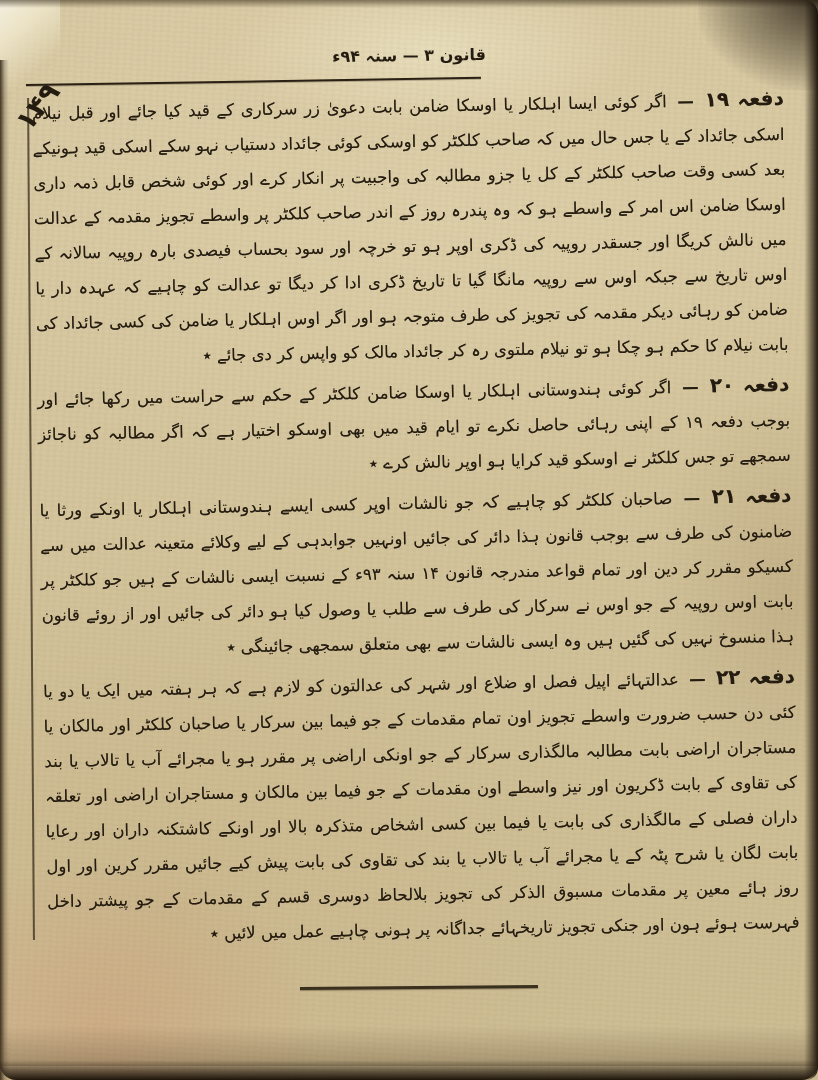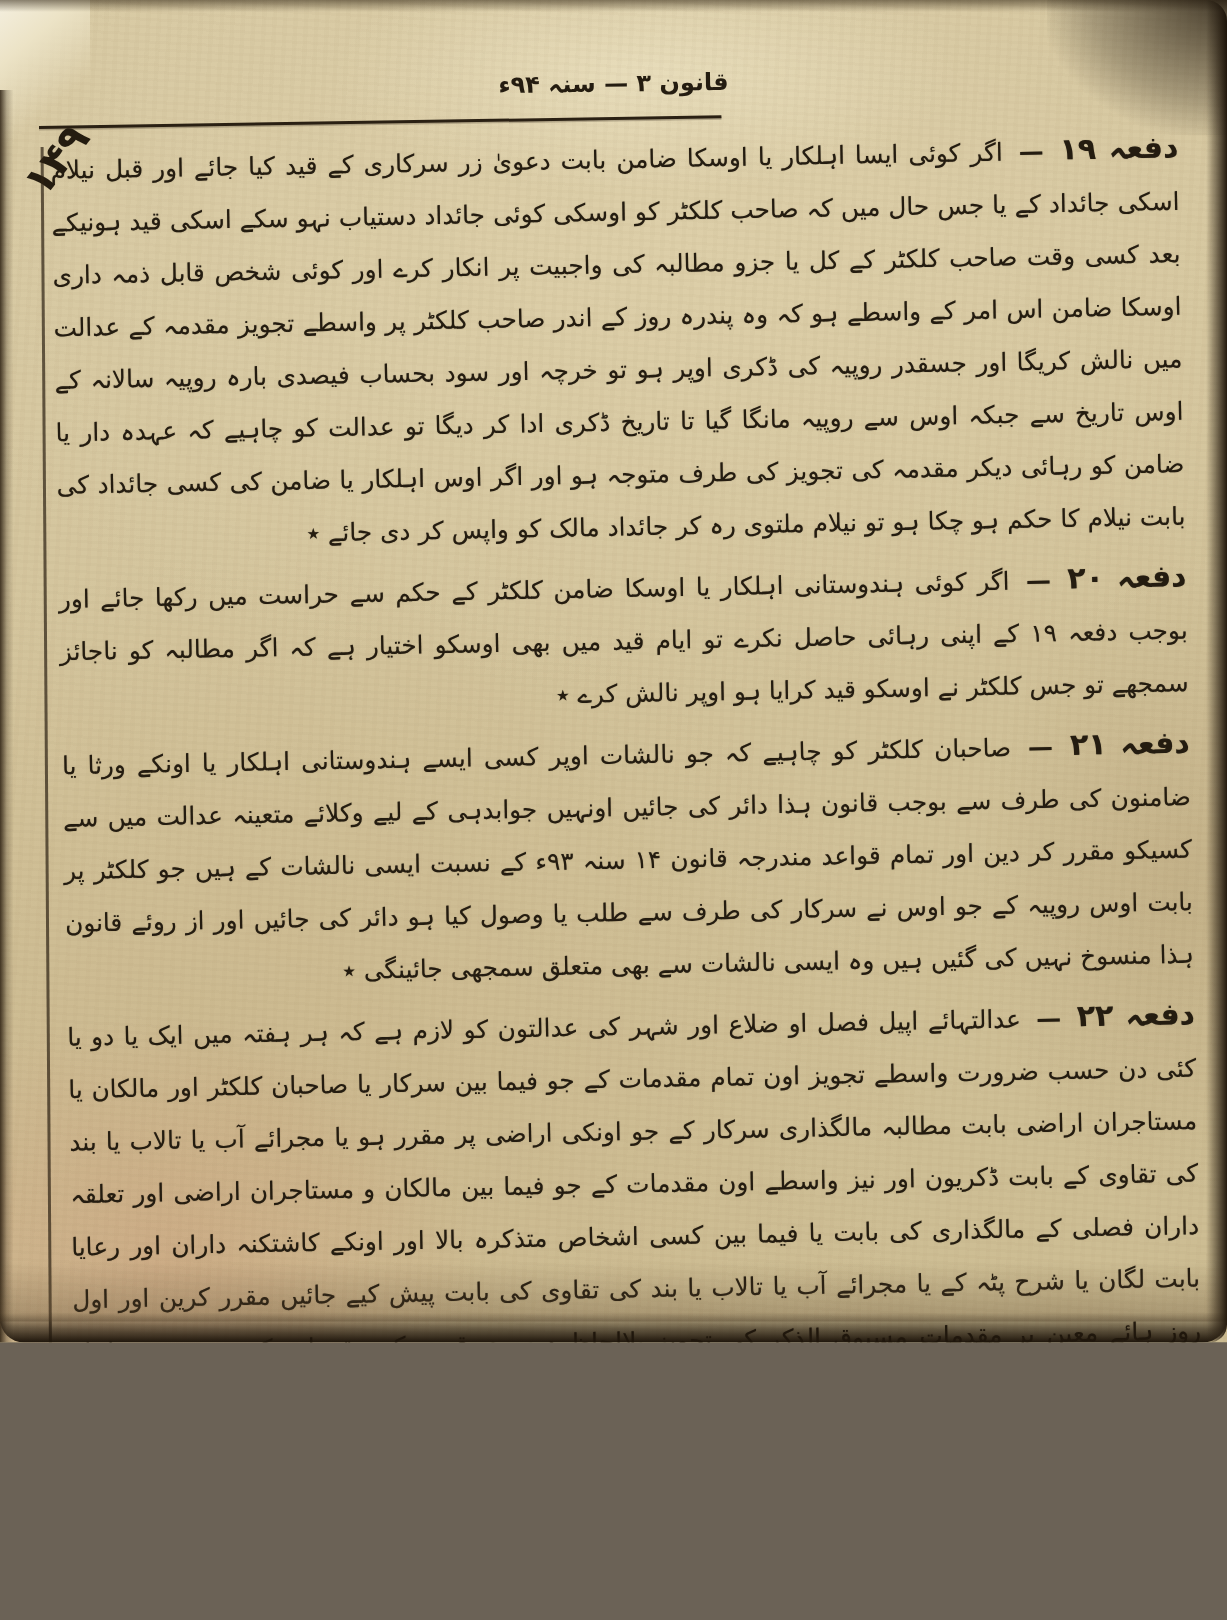--- a/index.html
+++ b/index.html
@@ -1,18 +1,18 @@
 <!DOCTYPE html>
 <html lang="ur"><head>
 <meta charset="utf-8">
 <style>
   html,body { margin:0; padding:0; background:#6b6256; }
   .page {
     position:relative;
-    width:818px; height:895px;
+    width:818px; height:1080px;
     margin:0 auto;
     overflow:hidden;
     background:
       radial-gradient(ellipse 900px 500px at 55% 18%, #ddcfa9 0%, rgba(221,207,169,0) 60%),
       radial-gradient(ellipse 700px 600px at 20% 85%, #cbb88e 0%, rgba(203,184,142,0) 65%),
       linear-gradient(158deg, #d8caa4 0%, #d3c49c 45%, #ccbc92 100%);
     font-family:"DejaVu Sans", sans-serif;
     color:#241c10;
   }
   

